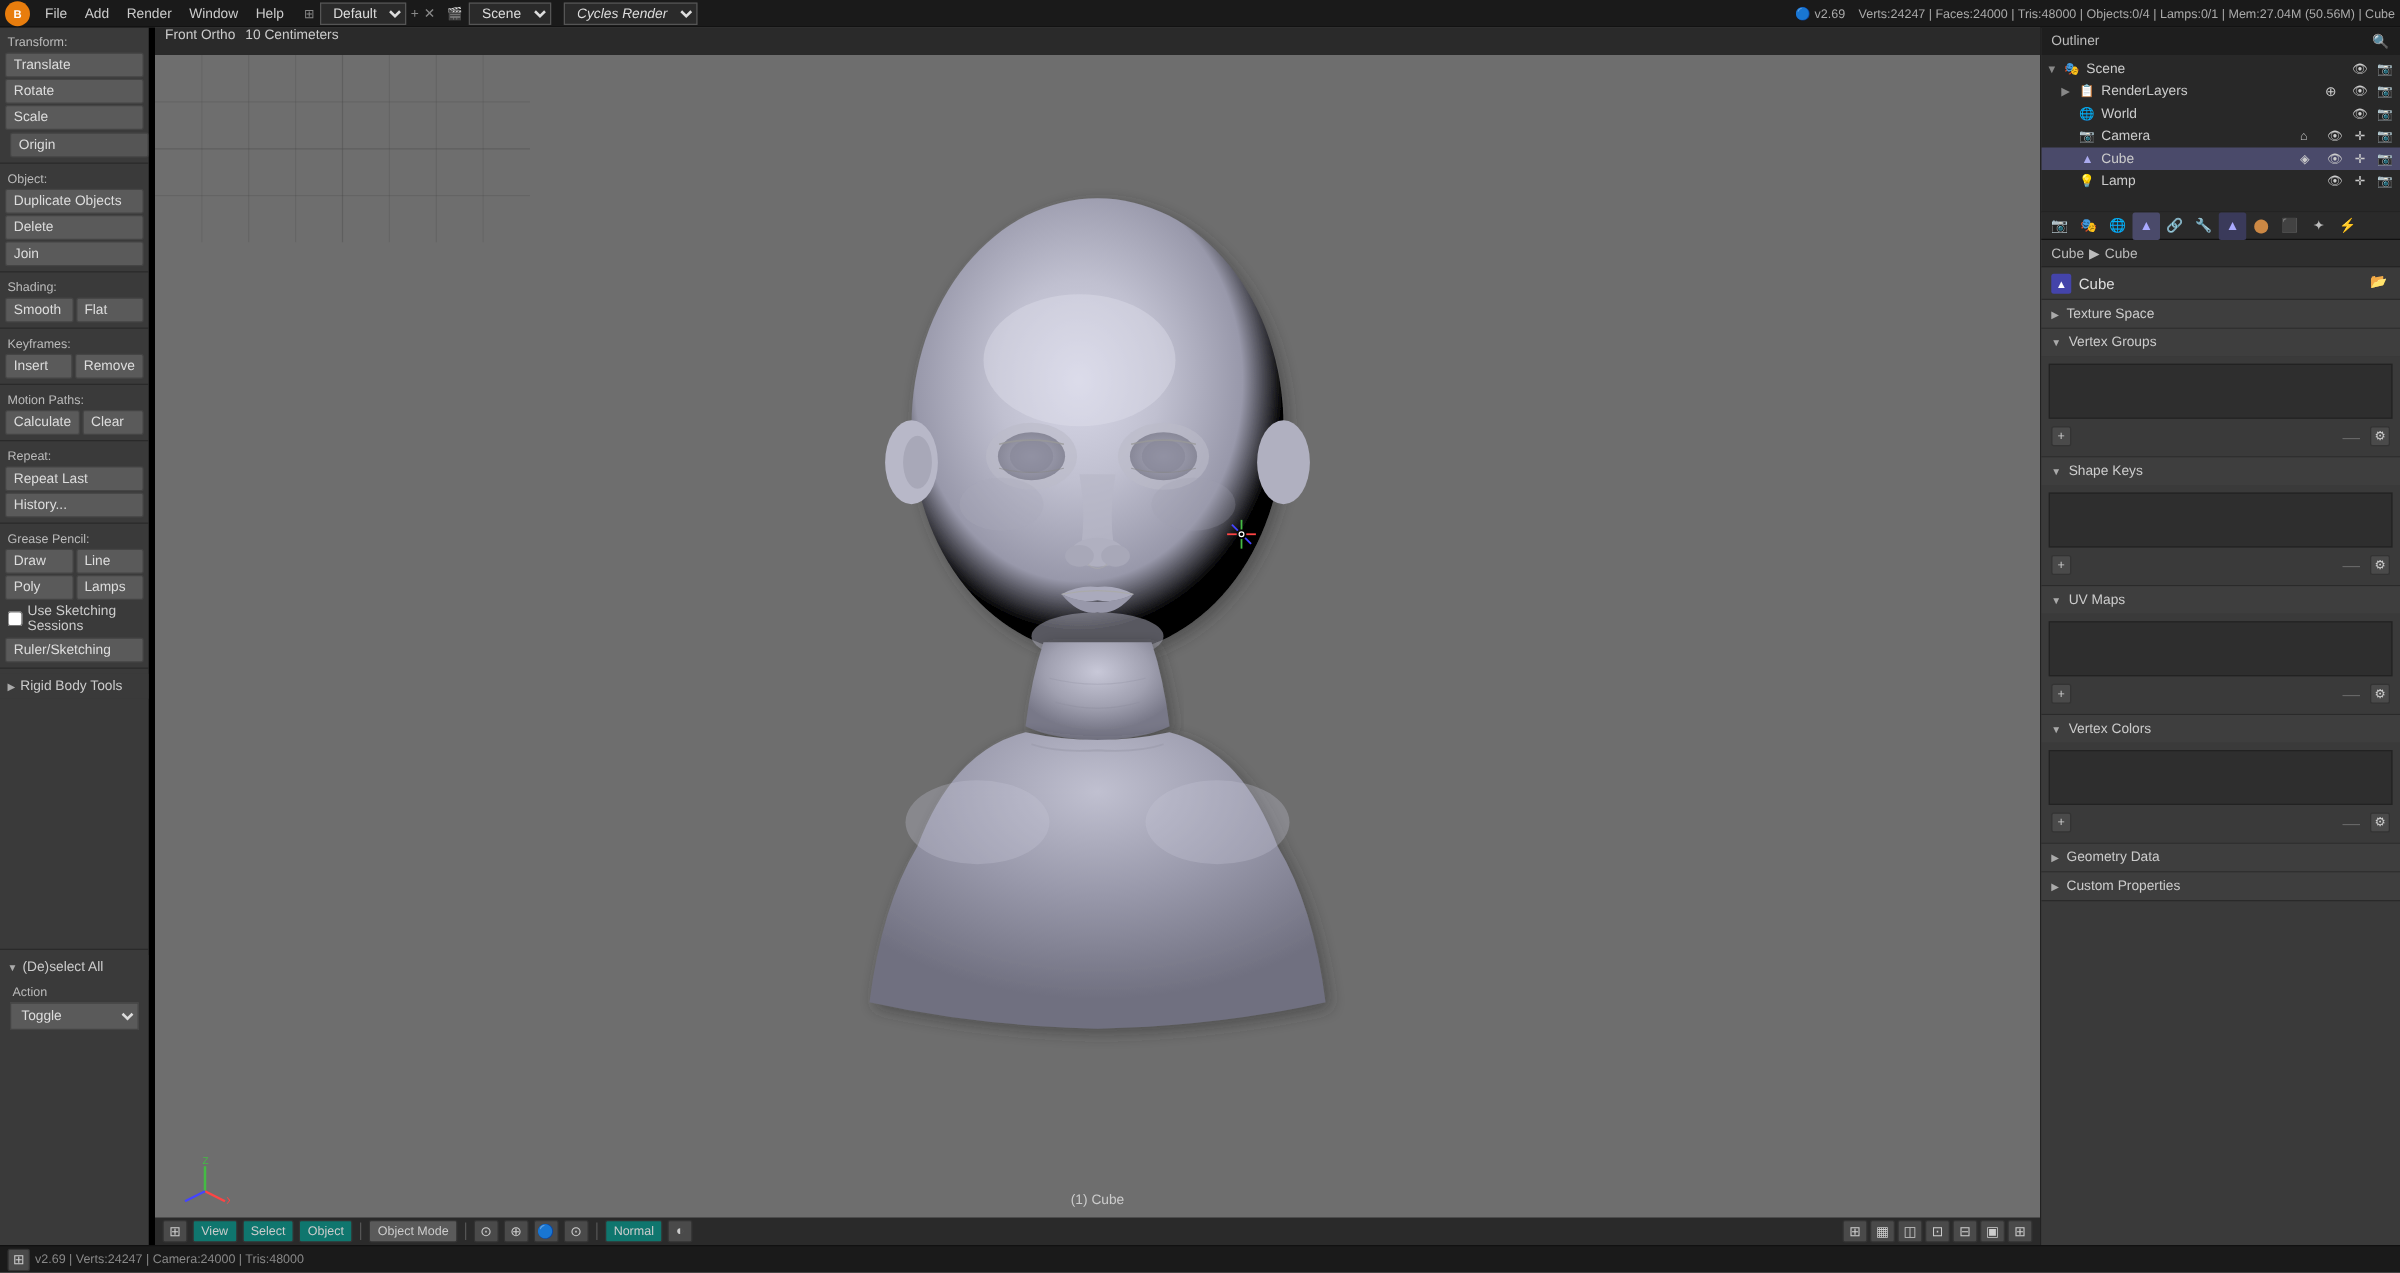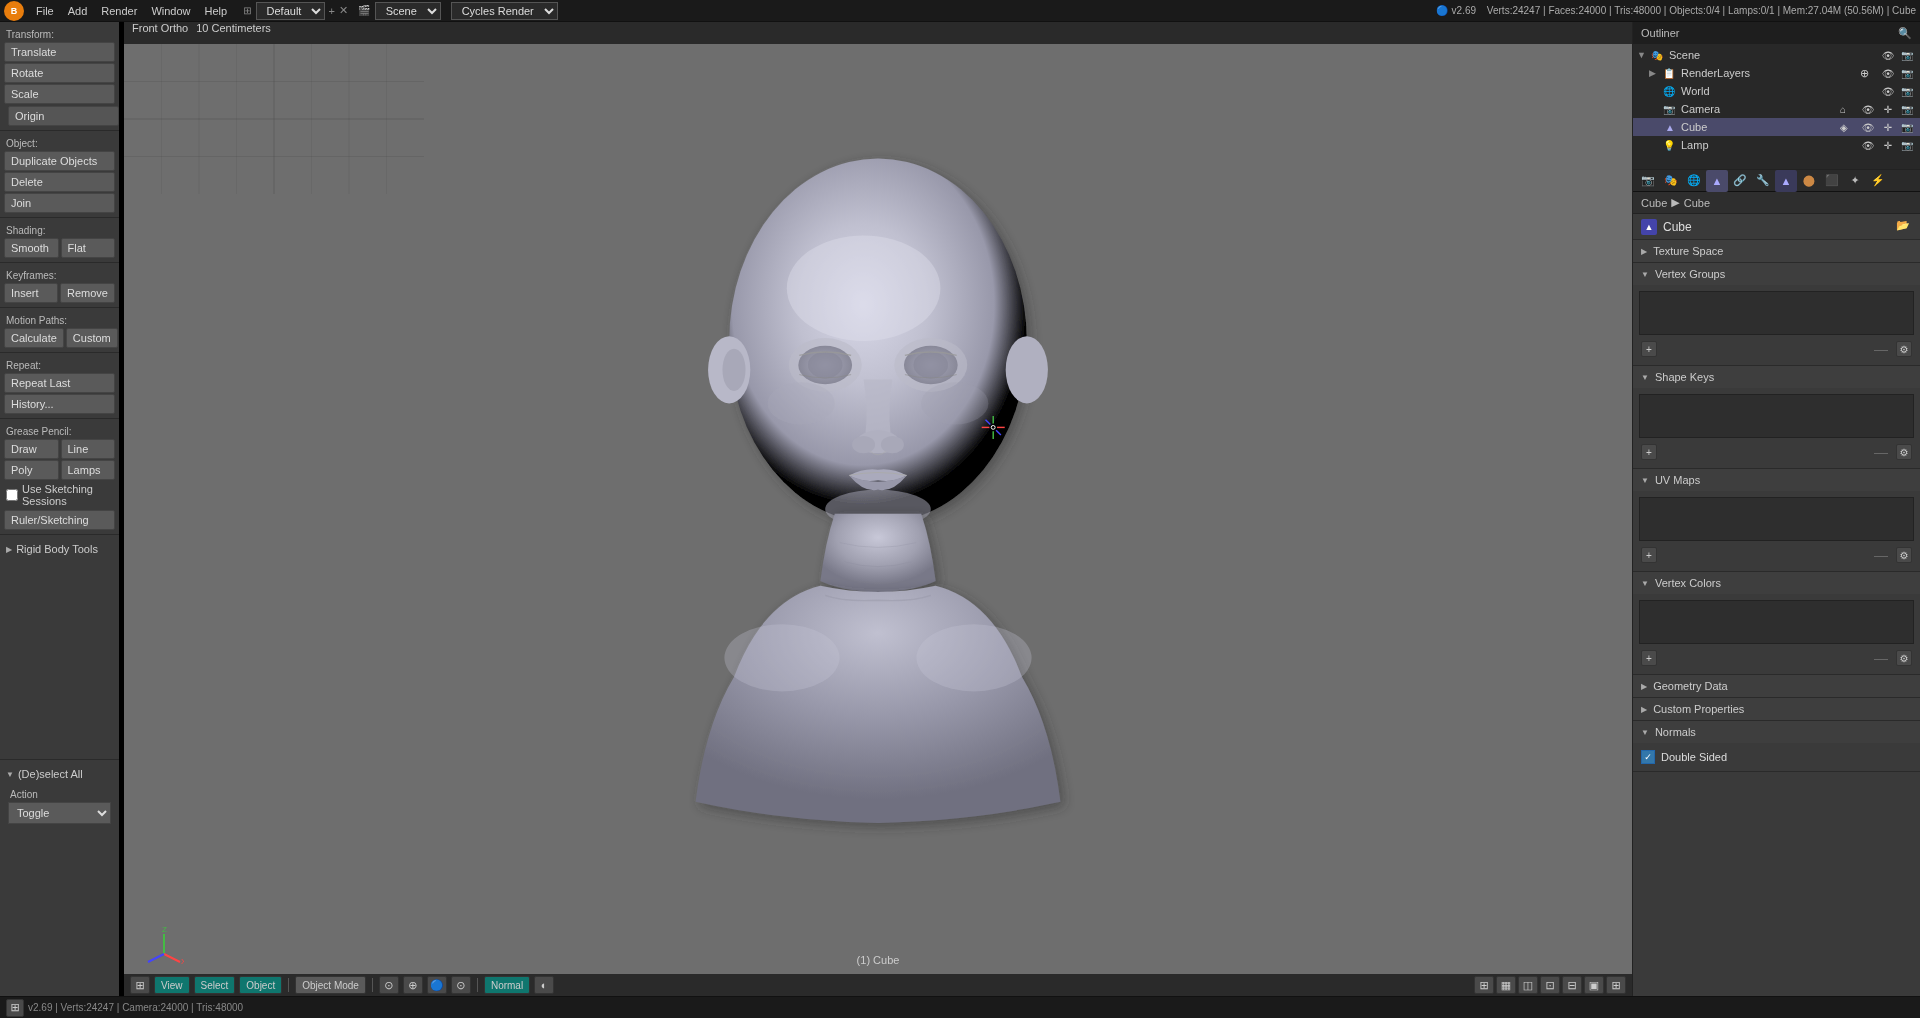--- a/index.html
+++ b/index.html
@@ -38,20 +38,21 @@
       font-size: 11px;
       cursor: pointer;
     }
     .engine-selector {
       background: #2a2a2a;
       border: 1px solid #555;
       color: #ddd;
       padding: 1px 6px;
       font-size: 11px;
       height: 18px;
+      font-style: italic;
     }
     .screen-selector {
       background: #2a2a2a;
       border: 1px solid #555;
       color: #ddd;
       padding: 1px 6px;
       font-size: 11px;
       height: 18px;
     }
     .scene-selector {
@@ -581,21 +582,21 @@
       <div class="divider"></div>
       <div class="section-label">Keyframes:</div>
       <div class="tool-btn-row">
         <button class="tool-btn">Insert</button>
         <button class="tool-btn">Remove</button>
       </div>
       <div class="divider"></div>
       <div class="section-label">Motion Paths:</div>
       <div class="tool-btn-row">
         <button class="tool-btn">Calculate</button>
-        <button class="tool-btn">Custom</button>
+        <button class="tool-btn">Clear</button>
       </div>
       <div class="divider"></div>
       <div class="section-label">Repeat:</div>
       <button class="tool-btn">Repeat Last</button>
       <button class="tool-btn">History...</button>
       <div class="divider"></div>
       <div class="section-label">Grease Pencil:</div>
       <div class="tool-btn-row">
         <button class="tool-btn">Draw</button>
         <button class="tool-btn">Line</button>
@@ -956,31 +957,20 @@
           <span>Geometry Data</span>
         </div>
       </div>
 
       <div class="prop-section">
         <div class="prop-section-header collapsed">
           <span>Custom Properties</span>
         </div>
       </div>
 
-      <div class="prop-section">
-        <div class="prop-section-header">
-          <span>Normals</span>
-        </div>
-        <div class="normals-section">
-          <div class="normals-checkbox-row">
-            <div class="normals-checkbox">✓</div>
-            <span>Double Sided</span>
-          </div>
-        </div>
-      </div>
 
     </div>
   </div>
 
 </div>
 
 <div class="bottom-bar">
   <div class="vp-icon-btn" style="width:18px;height:18px;">⊞</div>
   <span class="status-text">v2.69 | Verts:24247 | Camera:24000 | Tris:48000</span>
 </div>

